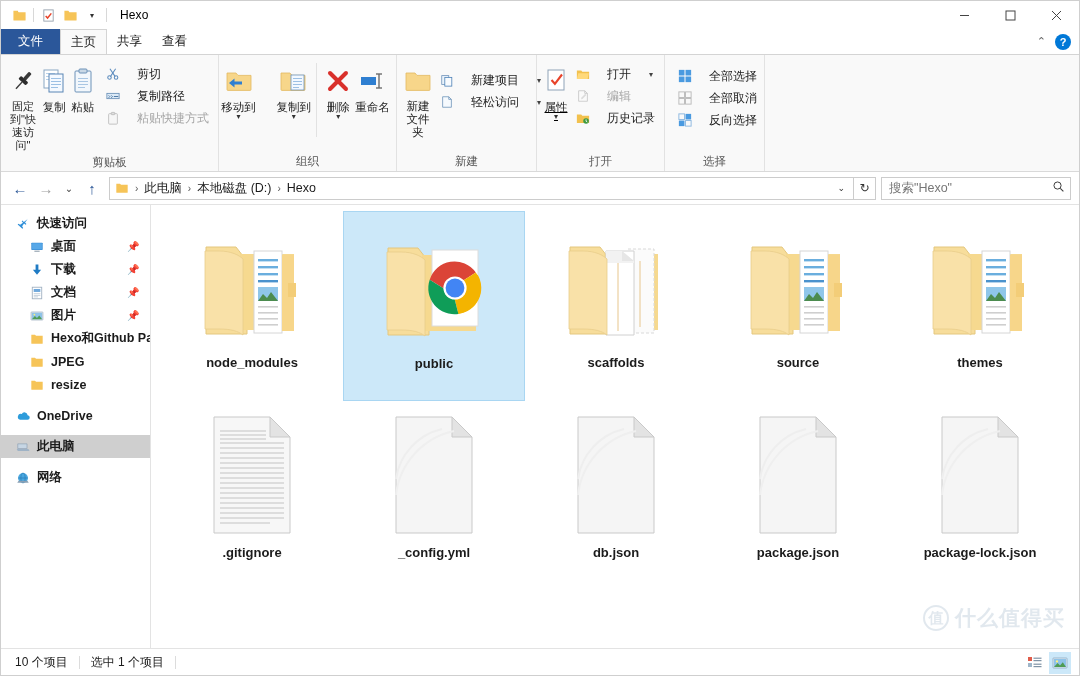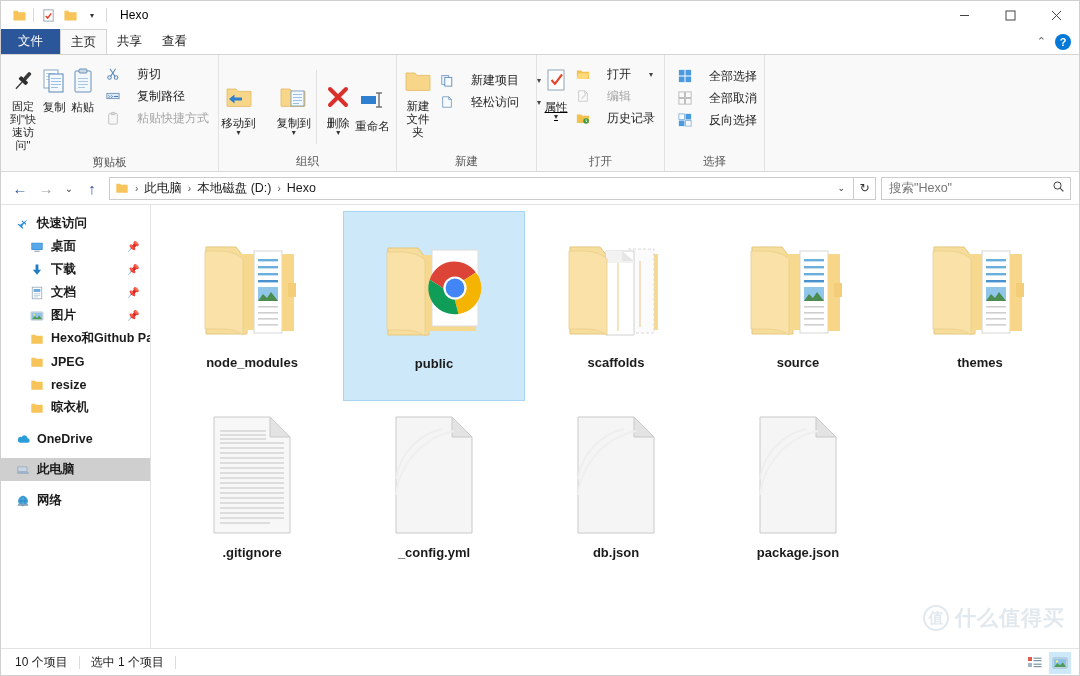--- a/index.html
+++ b/index.html
@@ -439,21 +439,21 @@
                 </svg>
             </span>
             <span>粘贴快捷方式</span>
           </div>
         </div>
       </div>
       <div class="rgroup-title">剪贴板</div>
     </div>
 
     <div class="rgroup" style="width:178px;">
-      <div class="rgroup-body" style="padding-left:2px;align-items:center;">
+      <div class="rgroup-body" style="padding-left:2px;">
         <div class="bigbtn" style="width:44px;">
           <div class="ico">
             <svg width="30" height="28" viewBox="0 0 30 28">
                 <path d="M3 6h9l2 2.4h13v14.2a.8.8 0 0 1-.8.8H3.8a.8.8 0 0 1-.8-.8V6z" fill="#f7d68a" stroke="#e3b95f" stroke-width=".8"></path>
                 <path d="M18 14.5H10.5v-3L5 16l5.5 4.5v-3H18z" fill="#2f7fd1"></path>
               </svg>
           </div>
           <div class="lbl">移动到</div>
           <div class="caret-down-small">▾</div>
         </div>
@@ -751,28 +751,20 @@
 
       <div class="nav-row indent">
         <span class="nico">
           <svg width="14" height="14" viewBox="0 0 16 16">
               <path d="M1.5 3h4.2l1.2 1.4h7.6v8.4a.6.6 0 0 1-.6.6H2.1a.6.6 0 0 1-.6-.6V3z" fill="#f6c458"></path>
             </svg>
         </span>
         <span>resize</span>
       </div>
 
-      <div class="nav-row indent">
-        <span class="nico">
-          <svg width="14" height="14" viewBox="0 0 16 16">
-              <path d="M1.5 3h4.2l1.2 1.4h7.6v8.4a.6.6 0 0 1-.6.6H2.1a.6.6 0 0 1-.6-.6V3z" fill="#f6c458"></path>
-            </svg>
-        </span>
-        <span>晾衣机</span>
-      </div>
 
       <div class="nav-gap"></div>
       <div class="nav-row">
         <span class="nico">
           <svg width="15" height="15" viewBox="0 0 16 16">
               <path d="M4.4 12.6h7.7a2.4 2.4 0 0 0 .3-4.8 3.4 3.4 0 0 0-6.3-1.5A2.8 2.8 0 0 0 4.4 12.6z" fill="#2d9cdb"></path>
             </svg>
         </span>
         <span>OneDrive</span>
       </div>
@@ -987,20 +979,31 @@
             <svg width="112" height="132" viewBox="0 0 112 132">
               <path d="M18 8h56l20 20v96H18z" fill="#f5f5f5" stroke="#c9c9c9" stroke-width="1"></path>
               <path d="M74 8l20 20H74z" fill="#e3e3e3" stroke="#c9c9c9" stroke-width="1"></path>
               <path d="M18 70a60 60 0 0 1 46-50" fill="none" stroke="#eeeeee" stroke-width="2"></path>
               <path d="M18 86a74 74 0 0 1 58-64" fill="none" stroke="#efefef" stroke-width="2"></path>
             </svg>
           </div>
           <div class="name">package.json</div>
         </div>
 
+        <div class="item">
+          <div class="thumb">
+            <svg width="112" height="132" viewBox="0 0 112 132">
+              <path d="M18 8h56l20 20v96H18z" fill="#f5f5f5" stroke="#c9c9c9" stroke-width="1"></path>
+              <path d="M74 8l20 20H74z" fill="#e3e3e3" stroke="#c9c9c9" stroke-width="1"></path>
+              <path d="M18 70a60 60 0 0 1 46-50" fill="none" stroke="#eeeeee" stroke-width="2"></path>
+              <path d="M18 86a74 74 0 0 1 58-64" fill="none" stroke="#efefef" stroke-width="2"></path>
+            </svg>
+          </div>
+          <div class="name">package-lock.json</div>
+        </div>
 
       </div>
 
       <div class="watermark">
         <span class="wm-circle">值</span>
         <span class="wm-text">什么值得买</span>
       </div>
     </div>
   </div>
 

